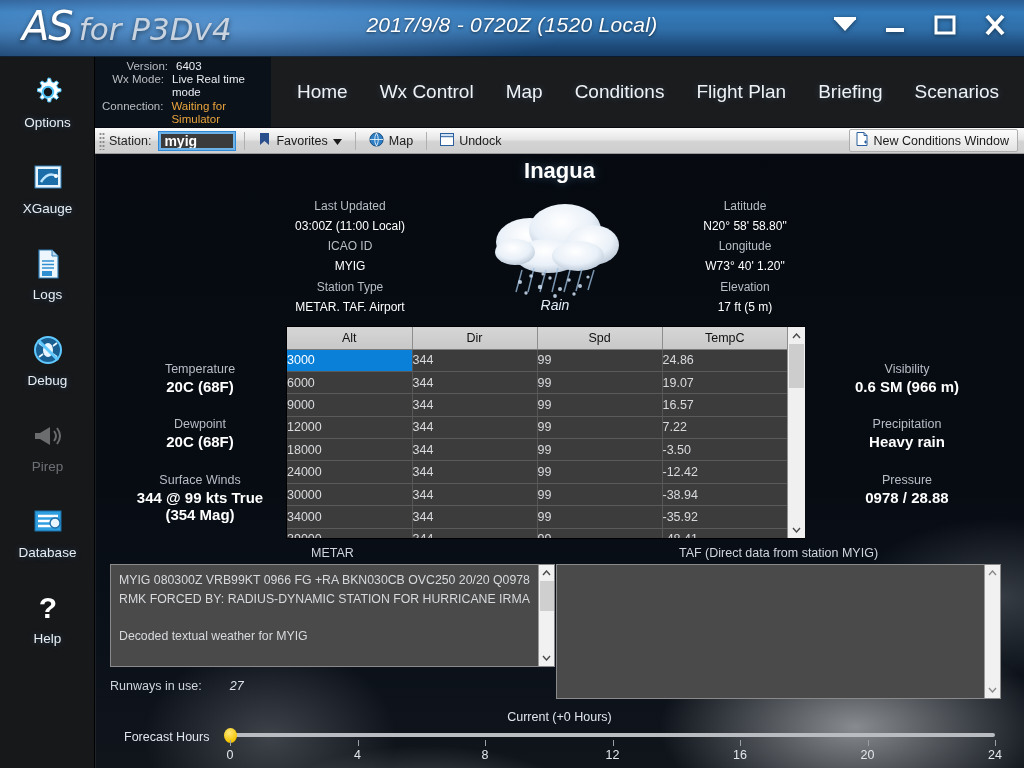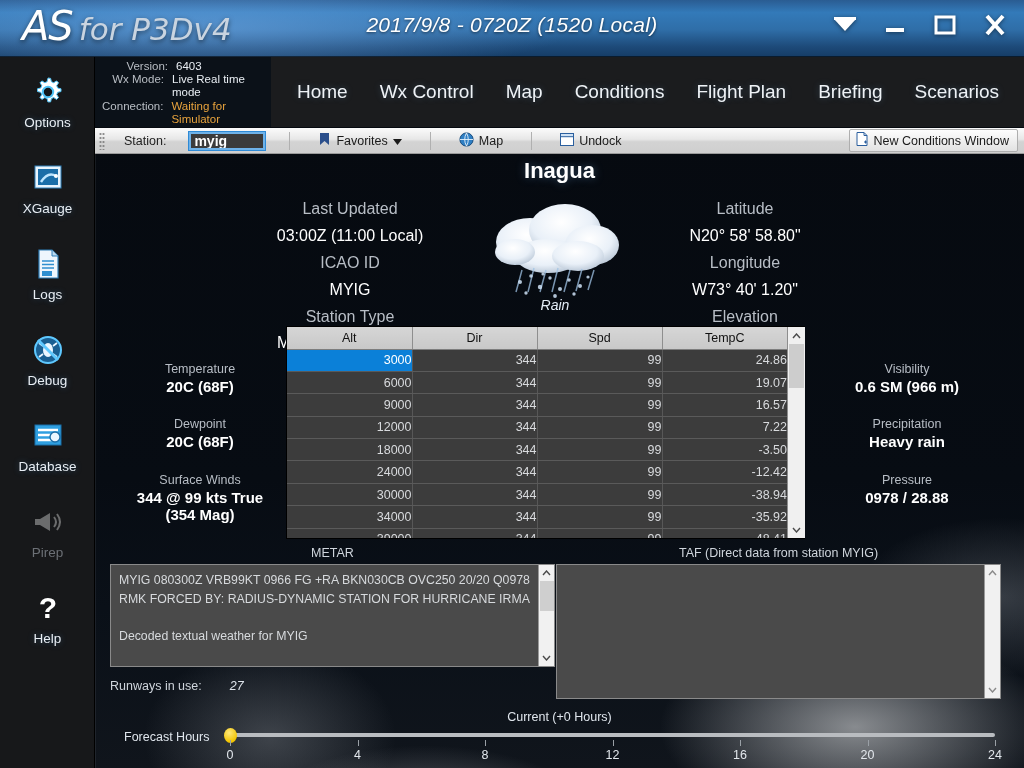--- a/index.html
+++ b/index.html
@@ -99,21 +99,21 @@
       radial-gradient(ellipse 200px 110px at 905px 470px, rgba(170,175,182,.28) 0%, rgba(170,175,182,0) 72%),
       linear-gradient(to bottom, #060a10 0%, #070c13 55%, #0a1018 75%, #10151c 100%);
     overflow: hidden;
   }
 
   
   .toolbar {
     position: absolute; left: 95px; top: 128px; width: 929px; height: 26px;
     background: linear-gradient(to bottom, #fbfbfb 0%, #e7e7e7 45%, #d3d3d3 55%, #cfcfcf 100%);
     border-bottom: 1px solid #9a9a9a;
-    display: flex; align-items: center; gap: 15px; padding-left: 4px;
+    display: flex; align-items: center; gap: 0; padding-left: 4px;
     font-size: 12.5px; color: #1a1a1a;
   }
   .grip { width: 6px; height: 18px; margin-right: 4px;
     background-image: radial-gradient(circle, #7b7b7b 1px, transparent 1.2px);
     background-size: 3px 4px; opacity:.85; }
   .tb-label { color:#222; margin-right: 7px; }
   .station-input {
     width: 78px; height: 20px; background: #3b3b3b; color: #fff;
     border: 1px solid #2e8ad6; outline: 2px solid #6fb2e8; outline-offset: -3px;
     font-size: 14px; font-weight: 700; padding: 0 5px; font-family: "Liberation Sans", sans-serif;
@@ -127,21 +127,21 @@
     background: linear-gradient(to bottom, #fdfdfd, #e2e2e2);
     border: 1px solid #aeaeae; border-radius: 2px;
   }
 
   
   .station-title {
     position: absolute; left: 95px; top: 158px; width: 929px;
     text-align: center; color: #ffffff; font-size: 22px; font-weight: 700;
     text-shadow: 0 0 10px rgba(130,190,245,.35);
   }
-  .info-col { position: absolute; font-size: 16px; text-align: center; line-height: 1.68; }
+  .info-col { position: absolute; font-size: 12px; text-align: center; line-height: 1.68; }
   .info-col .k { color: #b8bec6; }
   .info-col .v { color: #ffffff; }
   #info-left { left: 255px; top: 196px; width: 190px; }
   #info-right { left: 650px; top: 196px; width: 190px; }
 
   .wxicon { position: absolute; left: 470px; top: 190px; width: 170px; height: 125px; }
 
   
   .side-stat { position: absolute; text-align: center; width: 170px; }
   .side-stat .k { color: #b8bec6; font-size: 12.5px; }
@@ -158,21 +158,21 @@
   }
   .table-main { flex: 1; overflow: hidden; }
   table.windtbl { width: 100%; border-collapse: collapse; table-layout: fixed; font-size: 12.5px; }
   table.windtbl th {
     background: linear-gradient(to bottom, #d6d6d6, #c8c8c8);
     color: #111; font-weight: 400; height: 22px;
     border-right: 1px solid #8e8e8e; border-bottom: 1px solid #7d7d7d;
   }
   table.windtbl th:last-child { border-right: none; }
   table.windtbl td {
-    height: 22.4px; text-align: right; color: #d8dadd;
+    height: 22.4px; text-align: left; color: #d8dadd;
     border-right: 1px solid #575757; border-bottom: 1px solid #5a5a5a;
     background: #3c3c3c;
   }
   table.windtbl td:last-child { border-right: none; }
   table.windtbl tr.sel td:first-child { background: #0b80d8; color: #fff; }
   .vscroll {
     width: 17px; background: #f0f0f0; border-left: 1px solid #8d8d8d;
     display: flex; flex-direction: column; align-items: center; justify-content: space-between;
     cursor: pointer;
   }
@@ -305,41 +305,41 @@
           <ellipse cx="15" cy="15" rx="5" ry="7" fill="#eaf6ff"></ellipse>
           <g stroke="#eaf6ff" stroke-width="1.8">
             <path d="M10 11 L6 8 M20 11 L24 8 M10 19 L6 22 M20 19 L24 22"></path>
           </g>
           <path d="M5 5 L25 25" stroke="#5ec8ff" stroke-width="3"></path>
         </svg>
       </span>
       <span class="sb-lbl">Debug</span>
     </div>
 
+    <div class="sb-item disabled">
+      <span class="sb-ico">
+        <svg width="32" height="24" viewBox="0 0 32 24">
+          <path d="M3 9 h5 l10-6 v18 l-10-6 h-5z" fill="#cdd3d9"></path>
+          <path d="M22 7 q4 5 0 10 M25 4 q6 8 0 16" stroke="#cdd3d9" stroke-width="2" fill="none"></path>
+        </svg>
+      </span>
+      <span class="sb-lbl">Pirep</span>
+    </div>
+
     <div class="sb-item">
       <span class="sb-ico">
         <svg width="30" height="26" viewBox="0 0 30 26">
           <rect x="2" y="2" width="26" height="20" fill="#2f9fe0" stroke="#1b6ea8" stroke-width="1"></rect>
           <g stroke="#ffffff" stroke-width="2.4">
               <path d="M5 7 h20 M5 12 h20 M5 17 h20"></path>
             </g>
           <circle cx="22" cy="14" r="5" fill="#eaf6ff" stroke="#1b6ea8" stroke-width="1.4"></circle>
         </svg>
       </span>
       <span class="sb-lbl">Database</span>
-    </div>
-
-    <div class="sb-item disabled">
-      <span class="sb-ico">
-        <svg width="32" height="24" viewBox="0 0 32 24">
-          <path d="M3 9 h5 l10-6 v18 l-10-6 h-5z" fill="#cdd3d9"></path>
-          <path d="M22 7 q4 5 0 10 M25 4 q6 8 0 16" stroke="#cdd3d9" stroke-width="2" fill="none"></path>
-        </svg>
-      </span>
-      <span class="sb-lbl">Pirep</span>
     </div>
 
     <div class="sb-item">
       <span class="sb-ico">
         <svg width="26" height="32" viewBox="0 0 26 32">
           <text x="13" y="26" font-family="Liberation Sans, sans-serif" font-size="30" font-weight="700" fill="#ffffff" text-anchor="middle">?</text>
         </svg>
       </span>
       <span class="sb-lbl">Help</span>
     </div>

